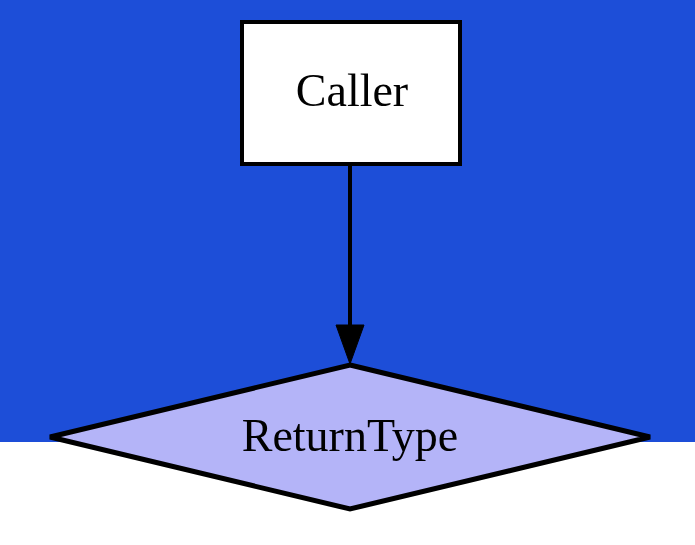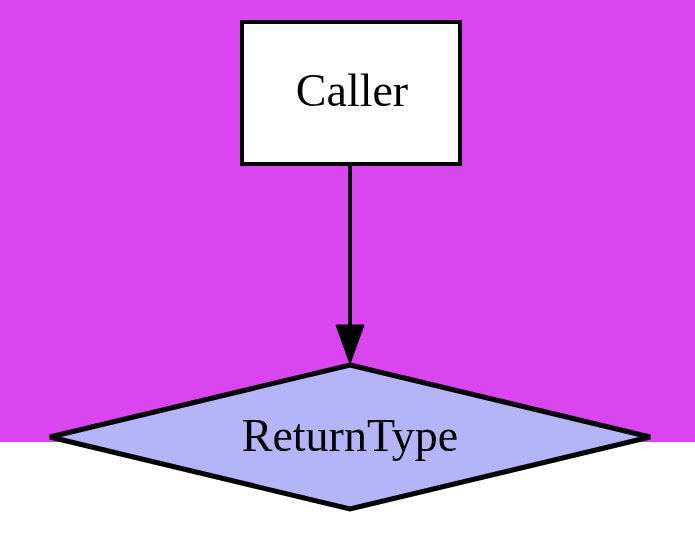--- a/index.html
+++ b/index.html
@@ -11,21 +11,21 @@
   body {
     width: 695px;
     height: 545px;
     overflow: hidden;
     font-family: "Liberation Serif", "DejaVu Serif", serif;
   }
   #graph-canvas {
     position: relative;
     width: 695px;
     height: 442px;
-    background: #d946ef;
+    background: #1d4ed8;
   }
   #graph-svg {
     position: absolute;
     top: 0;
     left: 0;
     width: 695px;
     height: 545px;
     display: block;
   }
   .node-label {

